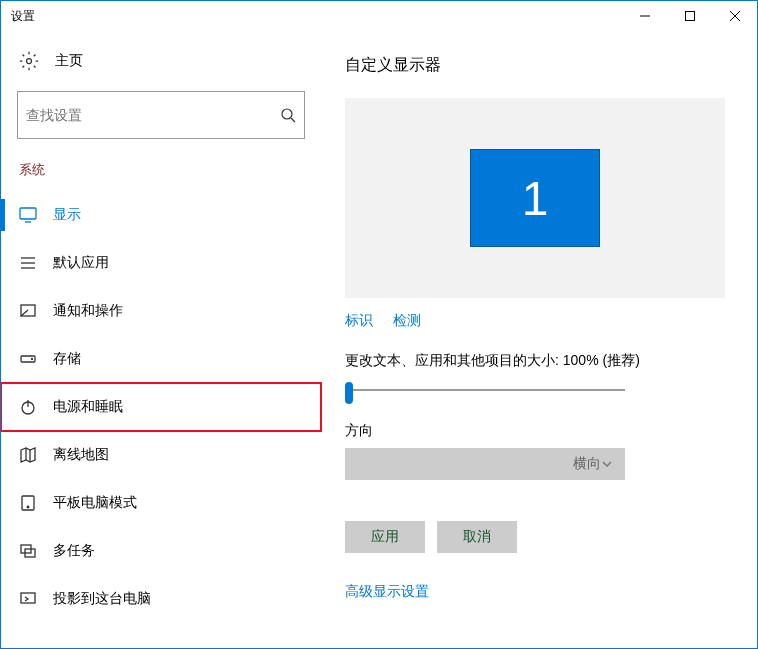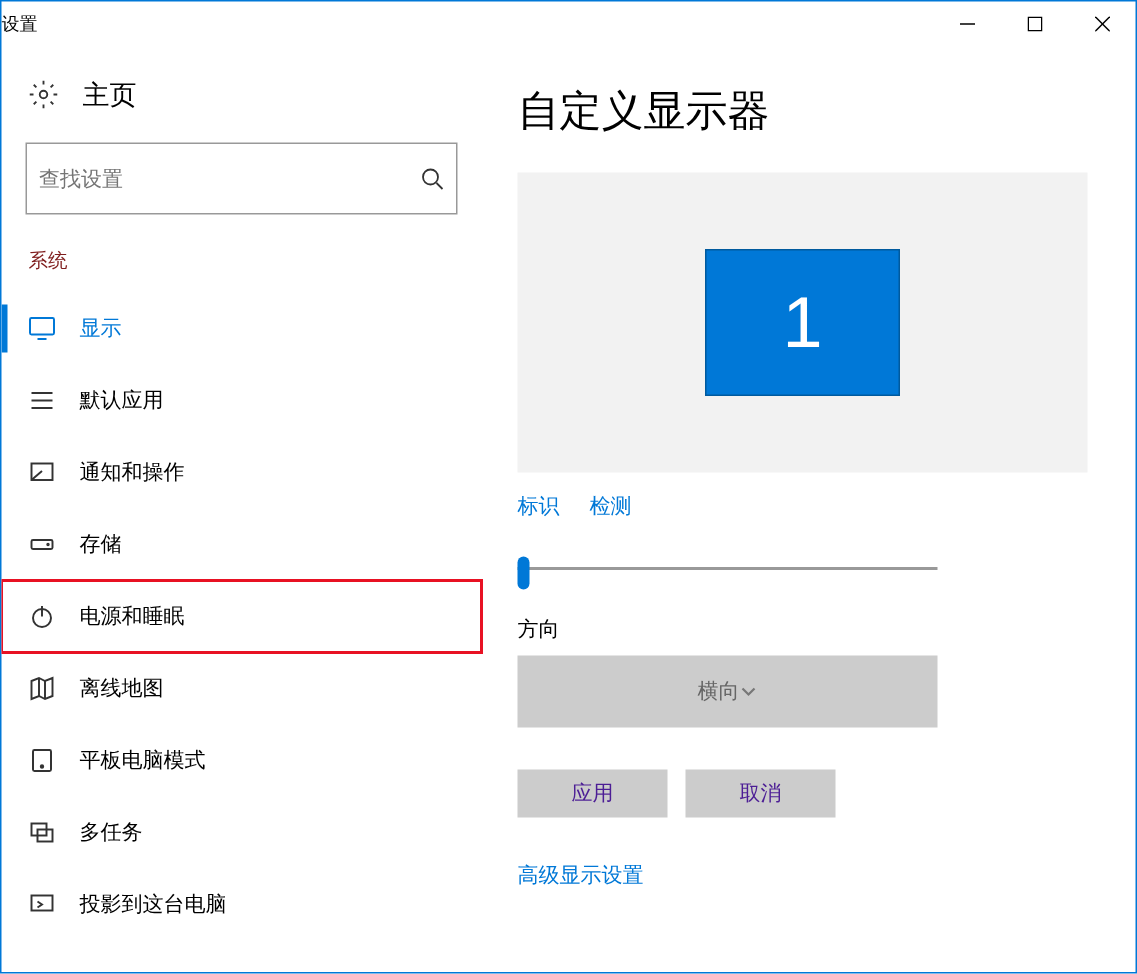--- a/index.html
+++ b/index.html
@@ -1,62 +1,62 @@
 <!DOCTYPE html>
 <html><head>
   <meta charset="utf-8">
   <style>
     * { margin: 0; padding: 0; box-sizing: border-box; font-family: "Microsoft YaHei", "Segoe UI", sans-serif; }
     body { background: #fff; width: 758px; height: 649px; overflow: hidden; border: 1px solid #0078d7; position: relative; }
     
-    .titlebar { height: 30px; display: flex; align-items: center; }
+    .titlebar { height: 30px; display: flex; align-items: center; padding-left: 10px; }
     .titlebar-title { font-size: 12px; color: #000; }
     .titlebar-controls { margin-left: auto; display: flex; }
     .titlebar-btn { width: 45px; height: 30px; display: flex; align-items: center; justify-content: center; font-size: 12px; color: #000; cursor: default; }
     .titlebar-btn svg { width: 10px; height: 10px; }
     
     .content-wrap { display: flex; height: calc(100% - 30px); }
     
     .sidebar { width: 320px; padding: 20px 0 0 0; }
     .home-row { display: flex; align-items: center; gap: 16px; padding: 0 18px 20px 18px; }
-    .home-row span { font-size: 18px; }
+    .home-row span { font-size: 14px; }
     .gear-icon { width: 20px; height: 20px; }
     
     .search-box { margin: 0 16px 22px 16px; height: 48px; border: 1px solid #999; display: flex; align-items: center; padding: 0 8px; }
     .search-box input { flex: 1; border: none; outline: none; font-size: 14px; background: transparent; }
     .search-icon { width: 16px; height: 16px; color: #333; }
     
     .section-label { padding: 0 18px 12px 18px; font-size: 13px; color: #7f1d1d; }
     
     .nav-item { display: flex; align-items: center; gap: 16px; padding: 0 18px; height: 48px; font-size: 14px; color: #000; position: relative; }
     .nav-item.active { color: #0078d7; }
     .nav-item.active::before { content: ""; position: absolute; left: 0; top: 8px; bottom: 8px; width: 4px; background: #0078d7; }
     .nav-item .nav-icon { width: 18px; height: 18px; display: flex; align-items: center; justify-content: center; }
     .nav-item.highlighted-box { outline: 2px solid #e81123; outline-offset: -1px; }
     
     .main { flex: 1; padding: 24px 32px 0 24px; overflow: hidden; }
-    .main h1 { font-size: 28px; font-weight: 400; margin-bottom: 22px; }
+    .main h1 { font-size: 16px; font-weight: 400; margin-bottom: 22px; }
     
     .display-preview { width: 100%; height: 200px; background: #f2f2f2; display: flex; align-items: center; justify-content: center; margin-bottom: 14px; }
     .monitor-box { width: 130px; height: 98px; background: #0078d7; border: 1px solid #005a9e; display: flex; align-items: center; justify-content: center; color: #fff; font-size: 48px; font-weight: 300; }
     
     .link-row { display: flex; gap: 20px; margin-bottom: 22px; }
     .link { color: #0078d7; font-size: 14px; }
     
     .slider-label { font-size: 14px; margin-bottom: 10px; }
     .slider-track { position: relative; width: 280px; height: 20px; margin-bottom: 22px; }
     .slider-line { position: absolute; top: 9px; left: 0; right: 0; height: 2px; background: #999; }
     .slider-thumb { position: absolute; left: 0; top: 2px; width: 8px; height: 22px; background: #0078d7; border-radius: 4px; }
     
     .field-label { font-size: 14px; margin-bottom: 8px; }
-    .dropdown { width: 280px; height: 48px; background: #ccc; display: flex; align-items: center; padding: 16px 12px; justify-content: center; color: #666; font-size: 14px; margin-bottom: 28px; }
+    .dropdown { width: 280px; height: 32px; background: #ccc; display: flex; align-items: center; padding: 16px 12px; justify-content: flex-end; color: #666; font-size: 14px; margin-bottom: 28px; }
     .chevron { width: 12px; height: 12px; }
     
     .button-row { display: flex; gap: 12px; margin-bottom: 30px; }
-    .btn { width: 100px; height: 32px; background: #ccc; color: #4c1d95; display: flex; align-items: center; justify-content: center; font-size: 14px; }
+    .btn { width: 80px; height: 32px; background: #ccc; color: #14532d; display: flex; align-items: center; justify-content: center; font-size: 14px; margin-top: 13px; }
     
     .adv-link { color: #0078d7; font-size: 14px; }
   </style>
 </head>
 <body>
 
 <div class="titlebar">
   <span class="titlebar-title">设置</span>
   <div class="titlebar-controls">
     <div class="titlebar-btn">
@@ -190,20 +190,21 @@
       <div class="monitor-box">
         <span>1</span>
       </div>
     </div>
 
     <div class="link-row">
       <span class="link">标识</span>
       <span class="link">检测</span>
     </div>
 
+    <div class="slider-label">更改文本、应用和其他项目的大小: 100% (推荐)</div>
     <div class="slider-track">
       <div class="slider-line"></div>
       <div class="slider-thumb"></div>
     </div>
 
     <div class="field-label">方向</div>
     <div class="dropdown">
       <span>横向</span>
       <svg class="chevron" viewBox="0 0 12 12" fill="none" stroke="#777" stroke-width="1.5">
           <polyline points="2,4 6,8 10,4"></polyline>

